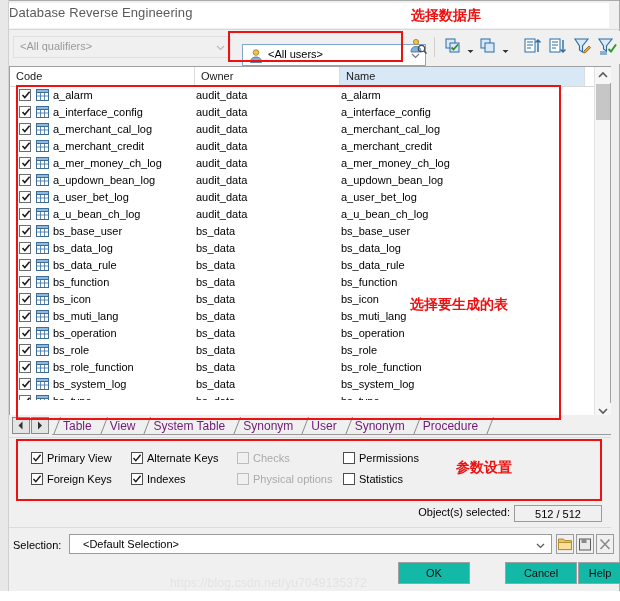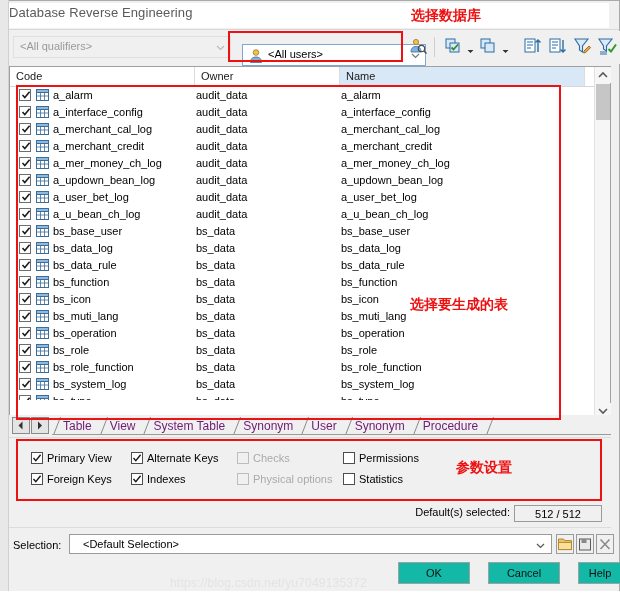--- a/index.html
+++ b/index.html
@@ -200,21 +200,21 @@
   }
   .icnbtn.b1{left:547px;} .icnbtn.b2{left:567px;} .icnbtn.b3{left:587px;}
 
   
   .btnrow{position:absolute;left:9px;top:560px;width:602px;height:26px;}
   .btn{
     position:absolute;top:2px;width:72px;height:22px;
     background:#14b8a6;border:1px solid #a0a0a0;box-sizing:border-box;
     font-size:11px;text-align:center;line-height:21px;color:#111;
   }
-  .btn.ok{left:389px;} .btn.cancel{left:479px;} .btn.help{left:569px;width:44px;}
+  .btn.ok{left:389px;} .btn.cancel{left:496px;} .btn.help{left:569px;width:44px;}
 
   .watermark{
     position:absolute;left:170px;top:576px;font-size:12px;color:#e3e3e3;
     white-space:nowrap;letter-spacing:0.2px;
   }
   .bottom-strip{
     position:absolute;left:0;bottom:0;width:620px;height:10px;background:#ffffff;
   }
 </style>
 </head>
@@ -760,21 +760,21 @@
           <span class="lbl">Physical options</span>
         </div>
         <div class="opt" style="left: 334px; top: 34px;">
           <span class="ck"></span>
           <span class="lbl">Statistics</span>
         </div>
       </div>
   </div>
 
   <div class="objsel">
-    <span class="lb">Default(s) selected:</span>
+    <span class="lb">Object(s) selected:</span>
     <span class="box">512 / 512</span>
   </div>
   <div class="sep-line"></div>
 
   <div class="selrow">
     <span class="sel-label">Selection:</span>
     <div class="sel-combo">
       <span class="cb-text">&lt;Default Selection&gt;</span>
       <span class="cb-arrow">
         <svg width="9" height="9" viewBox="0 0 9 9">

